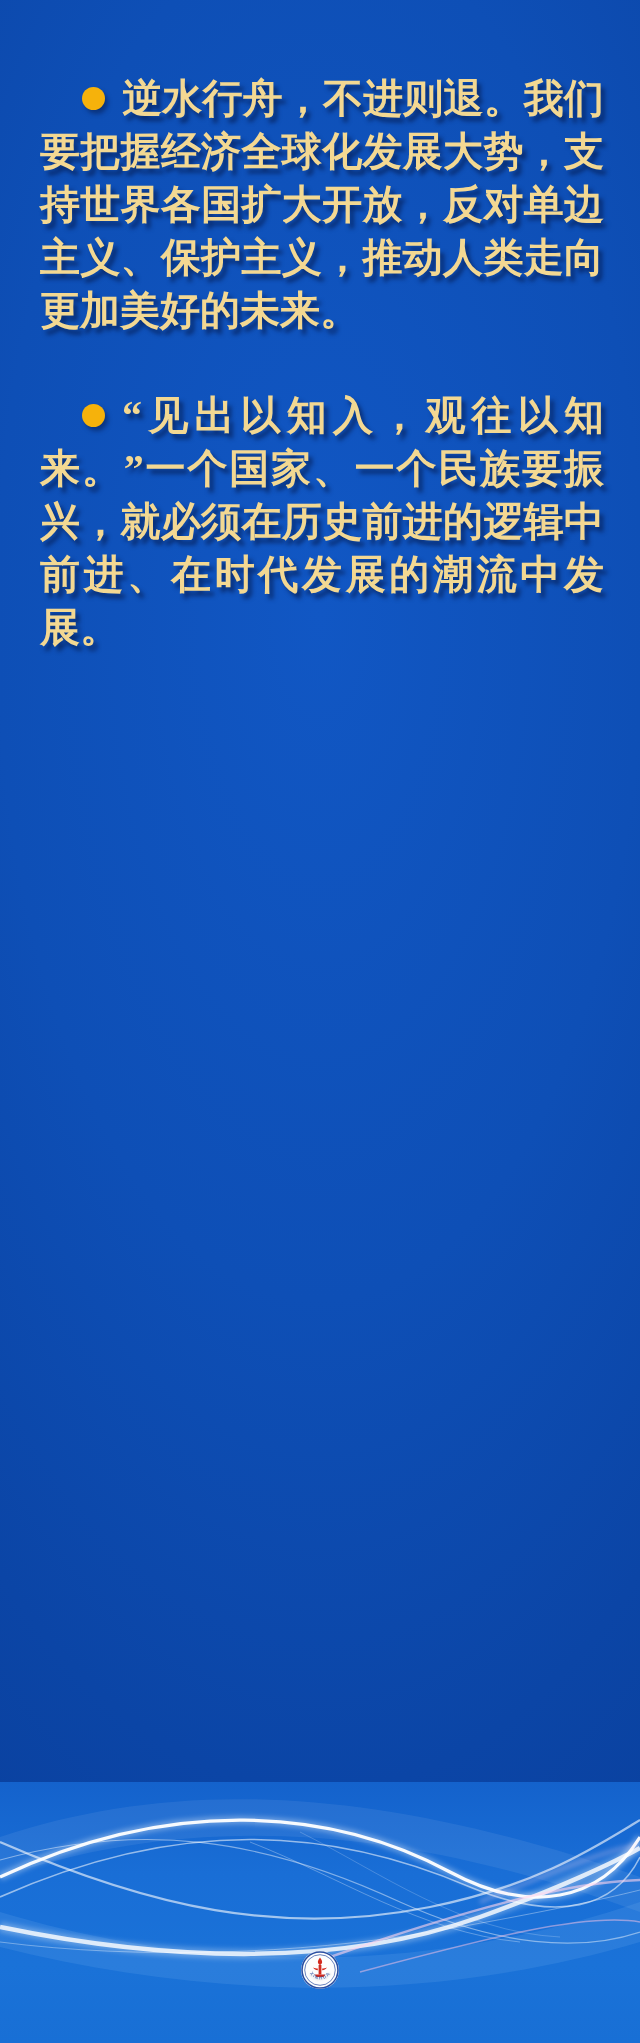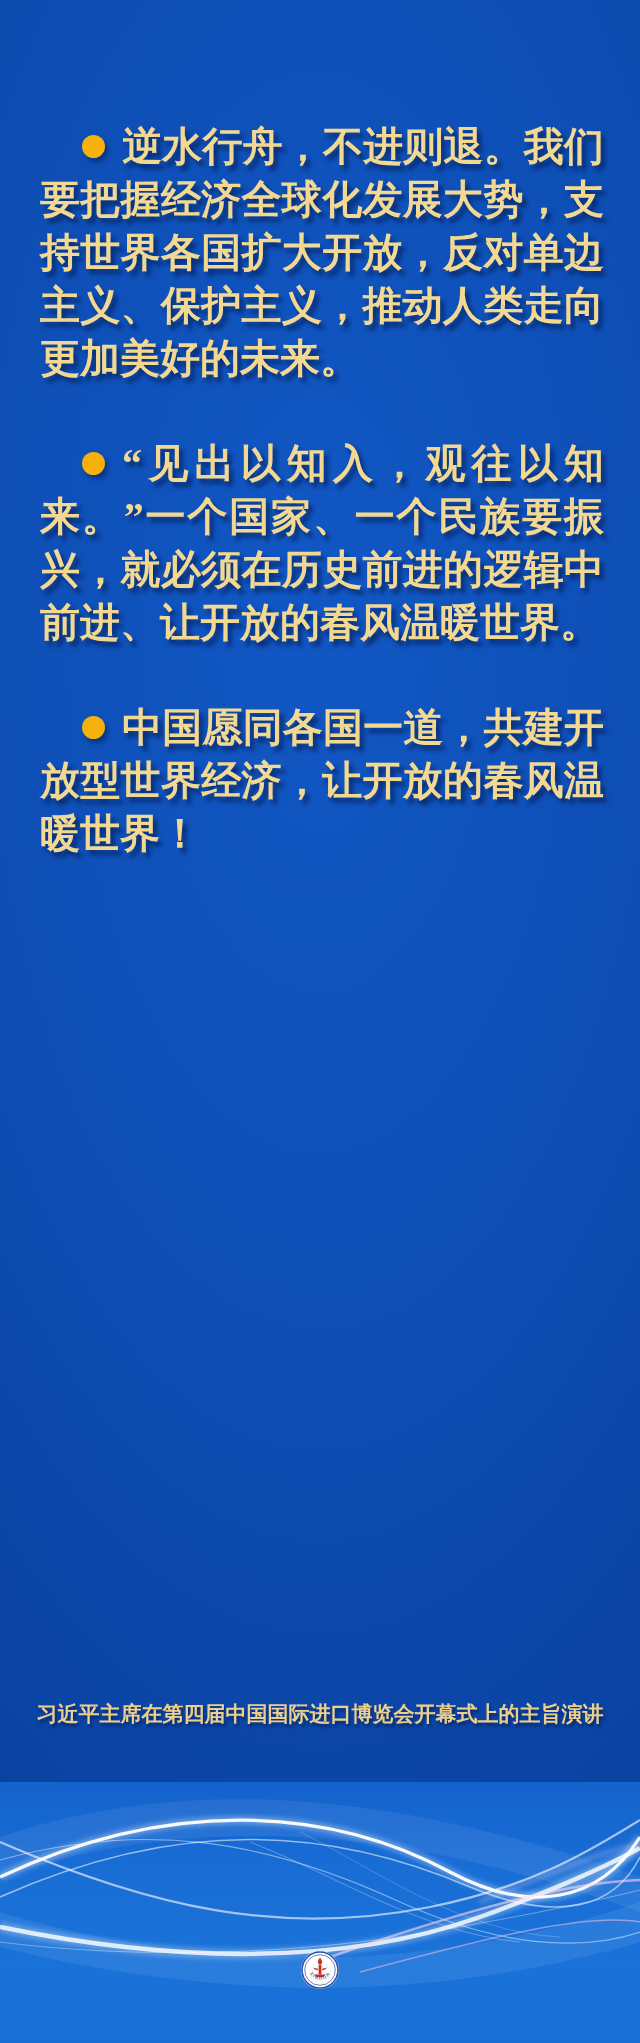--- a/index.html
+++ b/index.html
@@ -7,21 +7,21 @@
     position:relative;
     width:640px;height:2043px;
     overflow:hidden;
     background:
       radial-gradient(ellipse 120% 80% at 50% 30%, #1157c4 0%, #0e4fb6 42%, #0b45a6 72%, #093e9a 100%);
     font-family:"Liberation Serif", serif;
   }
   .content{
     position:absolute;top:0;left:0;width:640px;
     box-sizing:border-box;
-    padding:120px 36px 0 40px;
+    padding:72px 36px 0 40px;
   }
   .bullet-para{
     margin:0 0 52px 0;
     font-size:40px;
     line-height:53px;
     font-weight:bold;
     color:#f3d892;
     text-align:justify;
     text-shadow:4px 5px 4px rgba(5,25,75,0.65);
   }
@@ -62,25 +62,23 @@
   }
   .logo{display:block;}
 </style>
 </head>
 <body>
 
 <div class="poster">
 
   <div class="content">
     <p class="bullet-para"><span class="dot"></span><span>逆水行舟，不进则退。我们要把握经济全球化发展大势，支持世界各国扩大开放，反对单边主义、保护主义，推动人类走向更加美好的未来。</span></p>
-    <p class="bullet-para"><span class="dot"></span><span>“见出以知入，观往以知来。”一个国家、一个民族要振兴，就必须在历史前进的逻辑中前进、让开放的春风温暖世界。</span></p>
-    <p class="bullet-para"><span class="dot"></span><span>中国愿同各国一道，共建开放型世界经济，让开放的春风温暖世界！</span></p>
+    <p class="bullet-para"><span class="dot"></span><span>“见出以知入，观往以知来。”一个国家、一个民族要振兴，就必须在历史前进的逻辑中前进、在时代发展的潮流中发展。</span></p>
   </div>
 
-  <div class="caption">习近平主席在第四届中国国际进口博览会开幕式上的主旨演讲</div>
   <div class="date">2021年11月4日</div>
 
   <div class="panel">
     <svg class="waves" width="640" height="261" viewBox="0 0 640 261" xmlns="http://www.w3.org/2000/svg">
       <defs>
         <filter id="glow" x="-20%" y="-20%" width="140%" height="140%">
           <feGaussianBlur stdDeviation="2.4"></feGaussianBlur>
         </filter>
       </defs>
       <path d="M0,55 C180,-5 380,5 640,95 L640,130 C380,35 180,35 0,95 Z" fill="#ffffff" opacity="0.07"></path>

